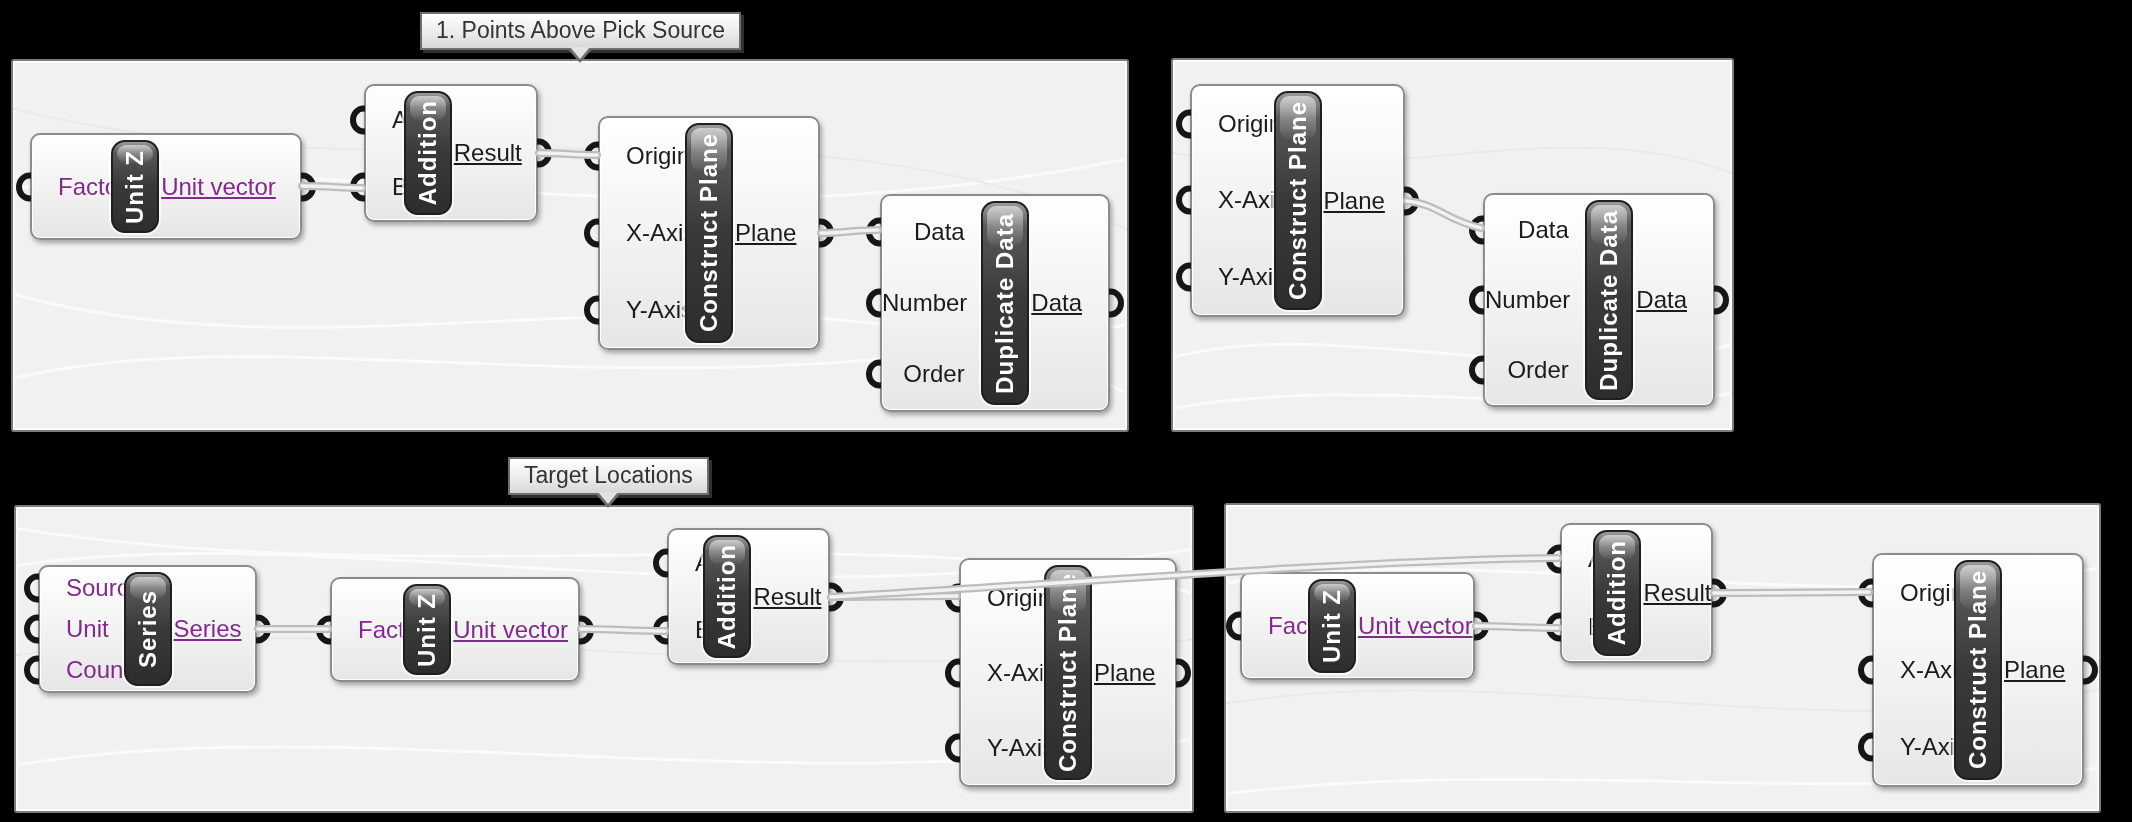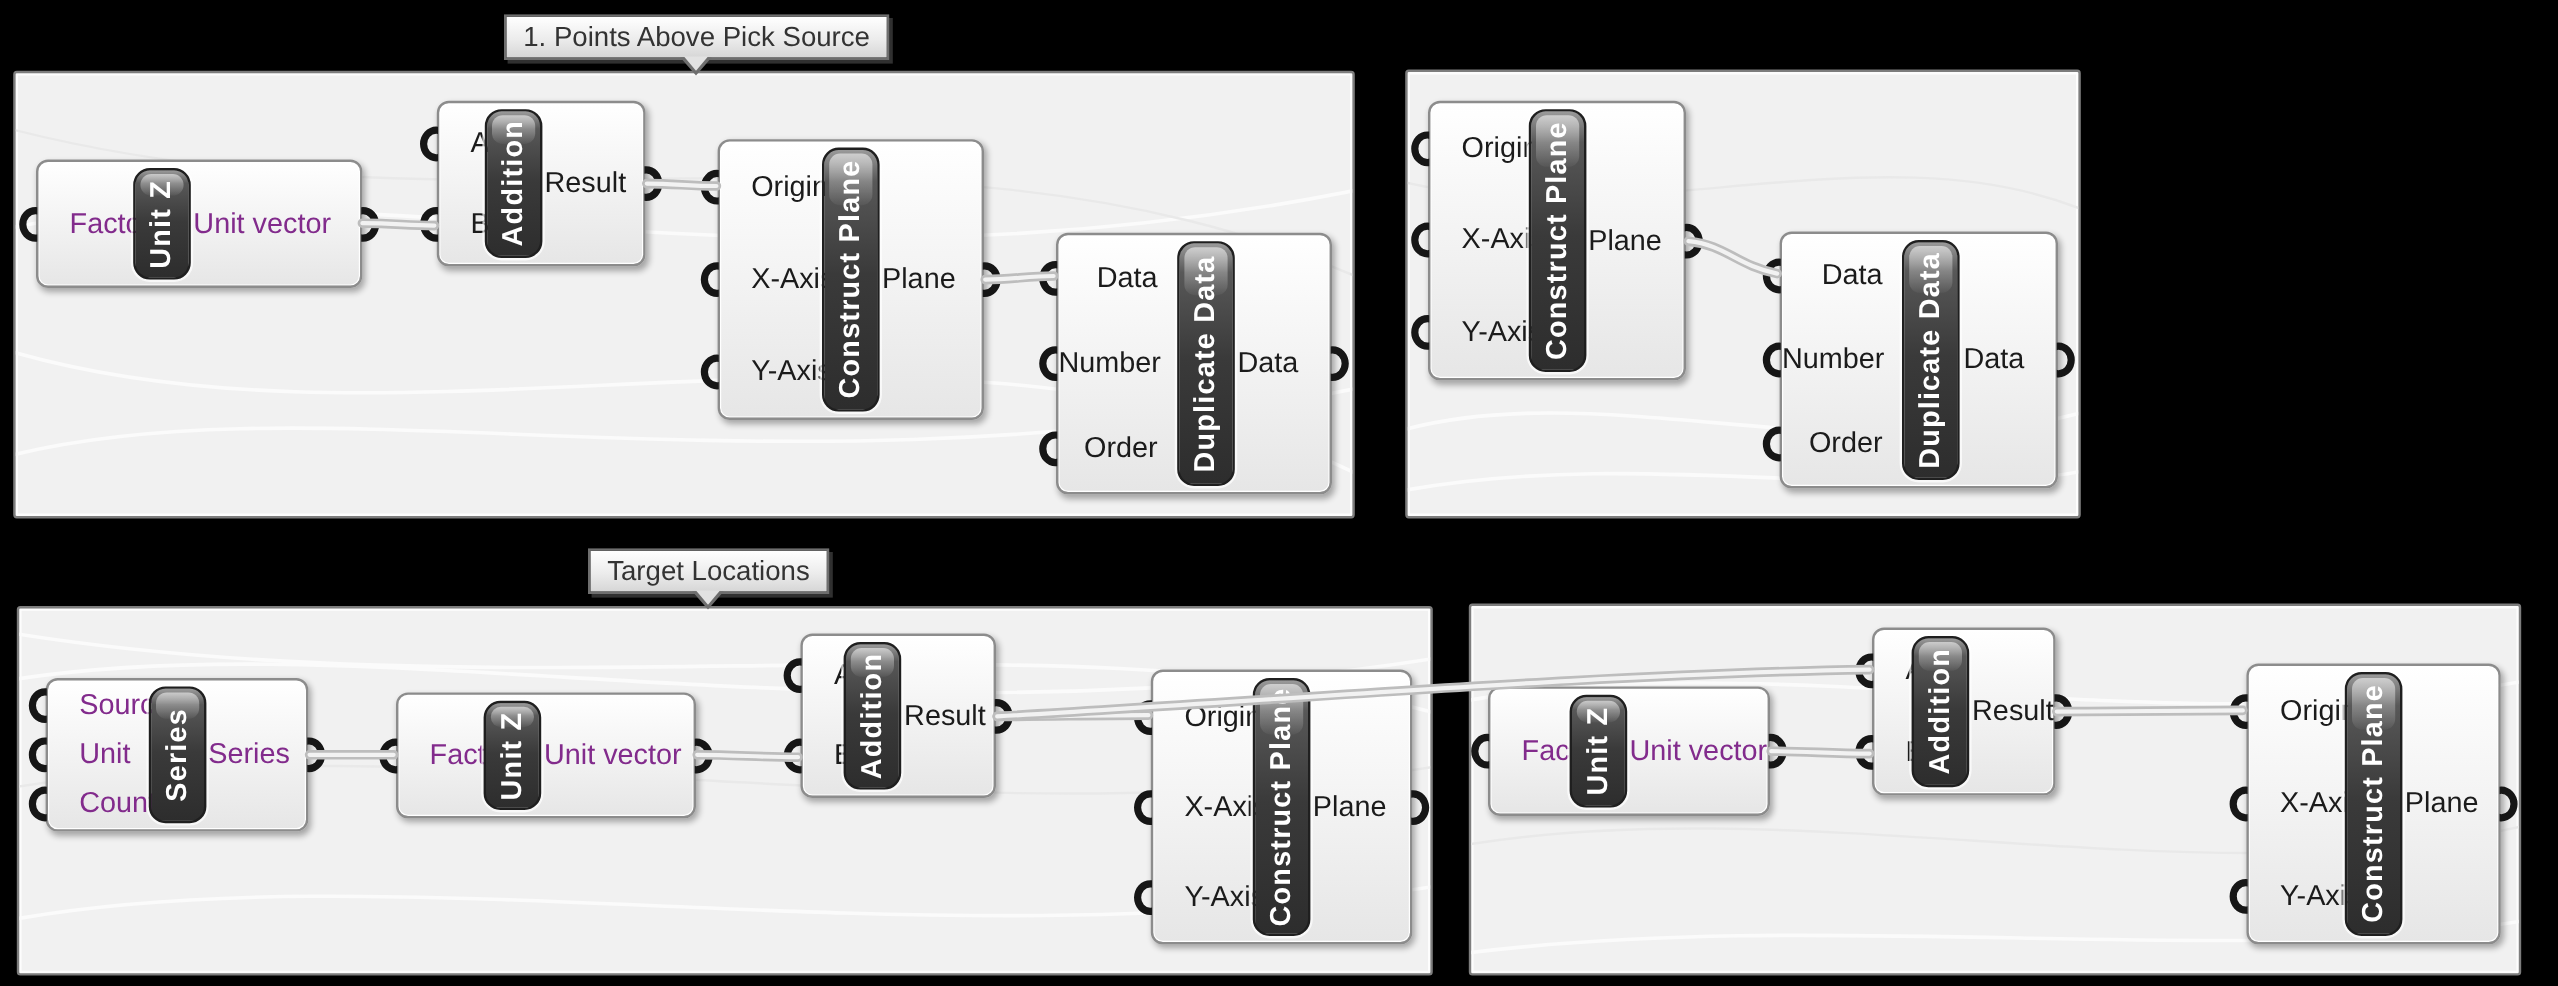--- a/index.html
+++ b/index.html
@@ -21,21 +21,21 @@
          border-left:10px solid transparent;border-right:10px solid transparent;border-top:12px solid #e2e2e2;}
 
   
   .comp{position:absolute;display:flex;z-index:10;box-sizing:border-box;
         background:linear-gradient(180deg,#ffffff 0%,#f4f4f4 45%,#e6e6e6 100%);
         border:2px solid #8c8c8c;border-radius:10px;
         box-shadow:2px 3px 5px rgba(0,0,0,.32), inset 0 0 0 1px #ffffff;}
   .col{display:flex;flex-direction:column;flex:1;min-width:0;}
   .port{position:relative;display:flex;align-items:center;flex:1;}
   .plabel{font-size:24px;color:#1b1b1b;margin-left:26px;white-space:nowrap;}
-  .out-col .plabel{margin-left:auto;margin-right:26px;}
+  .out-col .plabel{margin-left:auto;margin-right:26px;text-decoration:underline;}
   .purple .plabel{color:#822b8c;}
   .align-r .in-col .plabel{margin-left:auto;margin-right:14px;}
   .t-uz .in-col{flex:.75}.t-uz .out-col{flex:1.35}
   .t-add .in-col{flex:.5}.t-add .out-col{flex:1.15}
   .t-dd .in-col{flex:1.25}
 
   .hook{position:absolute;top:50%;width:27px;height:29px;transform:translateY(-50%);
         border:6.5px solid #161616;border-radius:50%;box-sizing:border-box;}
   .hook.in{left:-16px;clip-path:inset(-3px 12px -3px -3px);}
   .hook.out{right:-16px;clip-path:inset(-3px -3px -3px 12px);}
@@ -87,21 +87,21 @@
     <svg class="bgcurves" width="873" height="306">
       <path class="c1" d="M-10,80 C250,30 600,120 890,60"></path>
       <path class="c2" d="M-10,200 C280,150 620,250 890,180"></path>
       <path class="c1" d="M-10,290 C300,250 650,305 890,260"></path>
     </svg>
   </div>
 
   <div class="ghead" style="left:420px;top:12px">
     <span>1. Points Above Pick Source</span>
   </div>
-  <div class="ghead" style="left:490px;top:457px">
+  <div class="ghead" style="left:508px;top:457px">
     <span>Target Locations</span>
   </div>
 
   <div class="comp purple t-uz" style="left:30px;top:133px;width:272px;height:107px">
     <div class="col in-col">
       <div class="port">
         <span class="hook in"></span>
         <span class="plabel">Factor</span>
       </div>
     </div>

